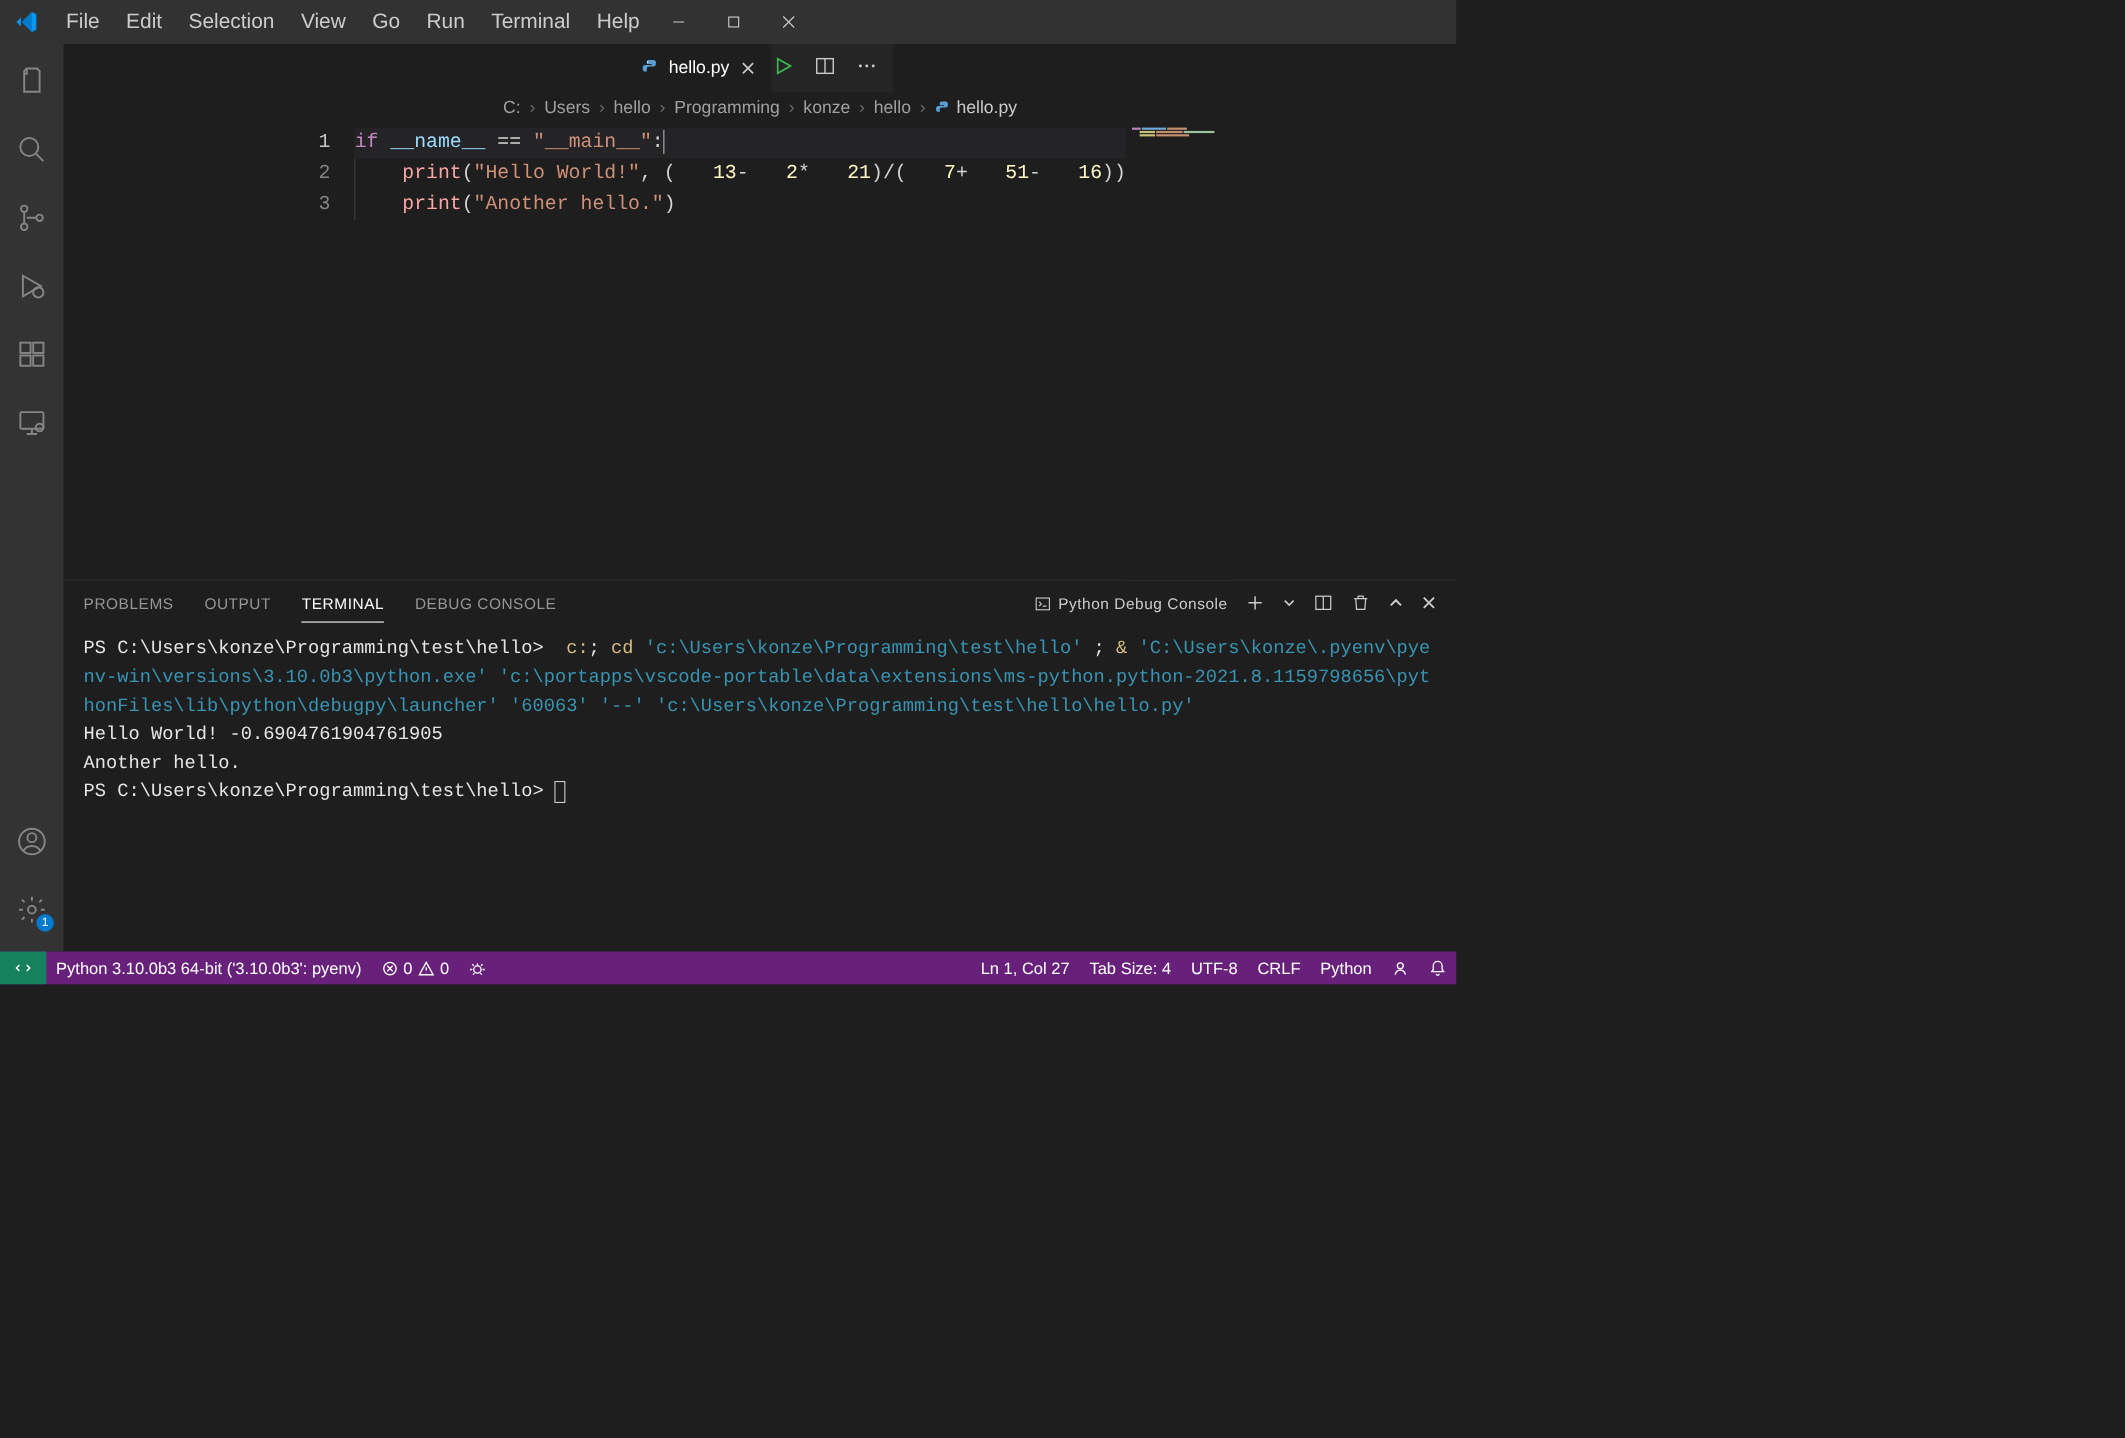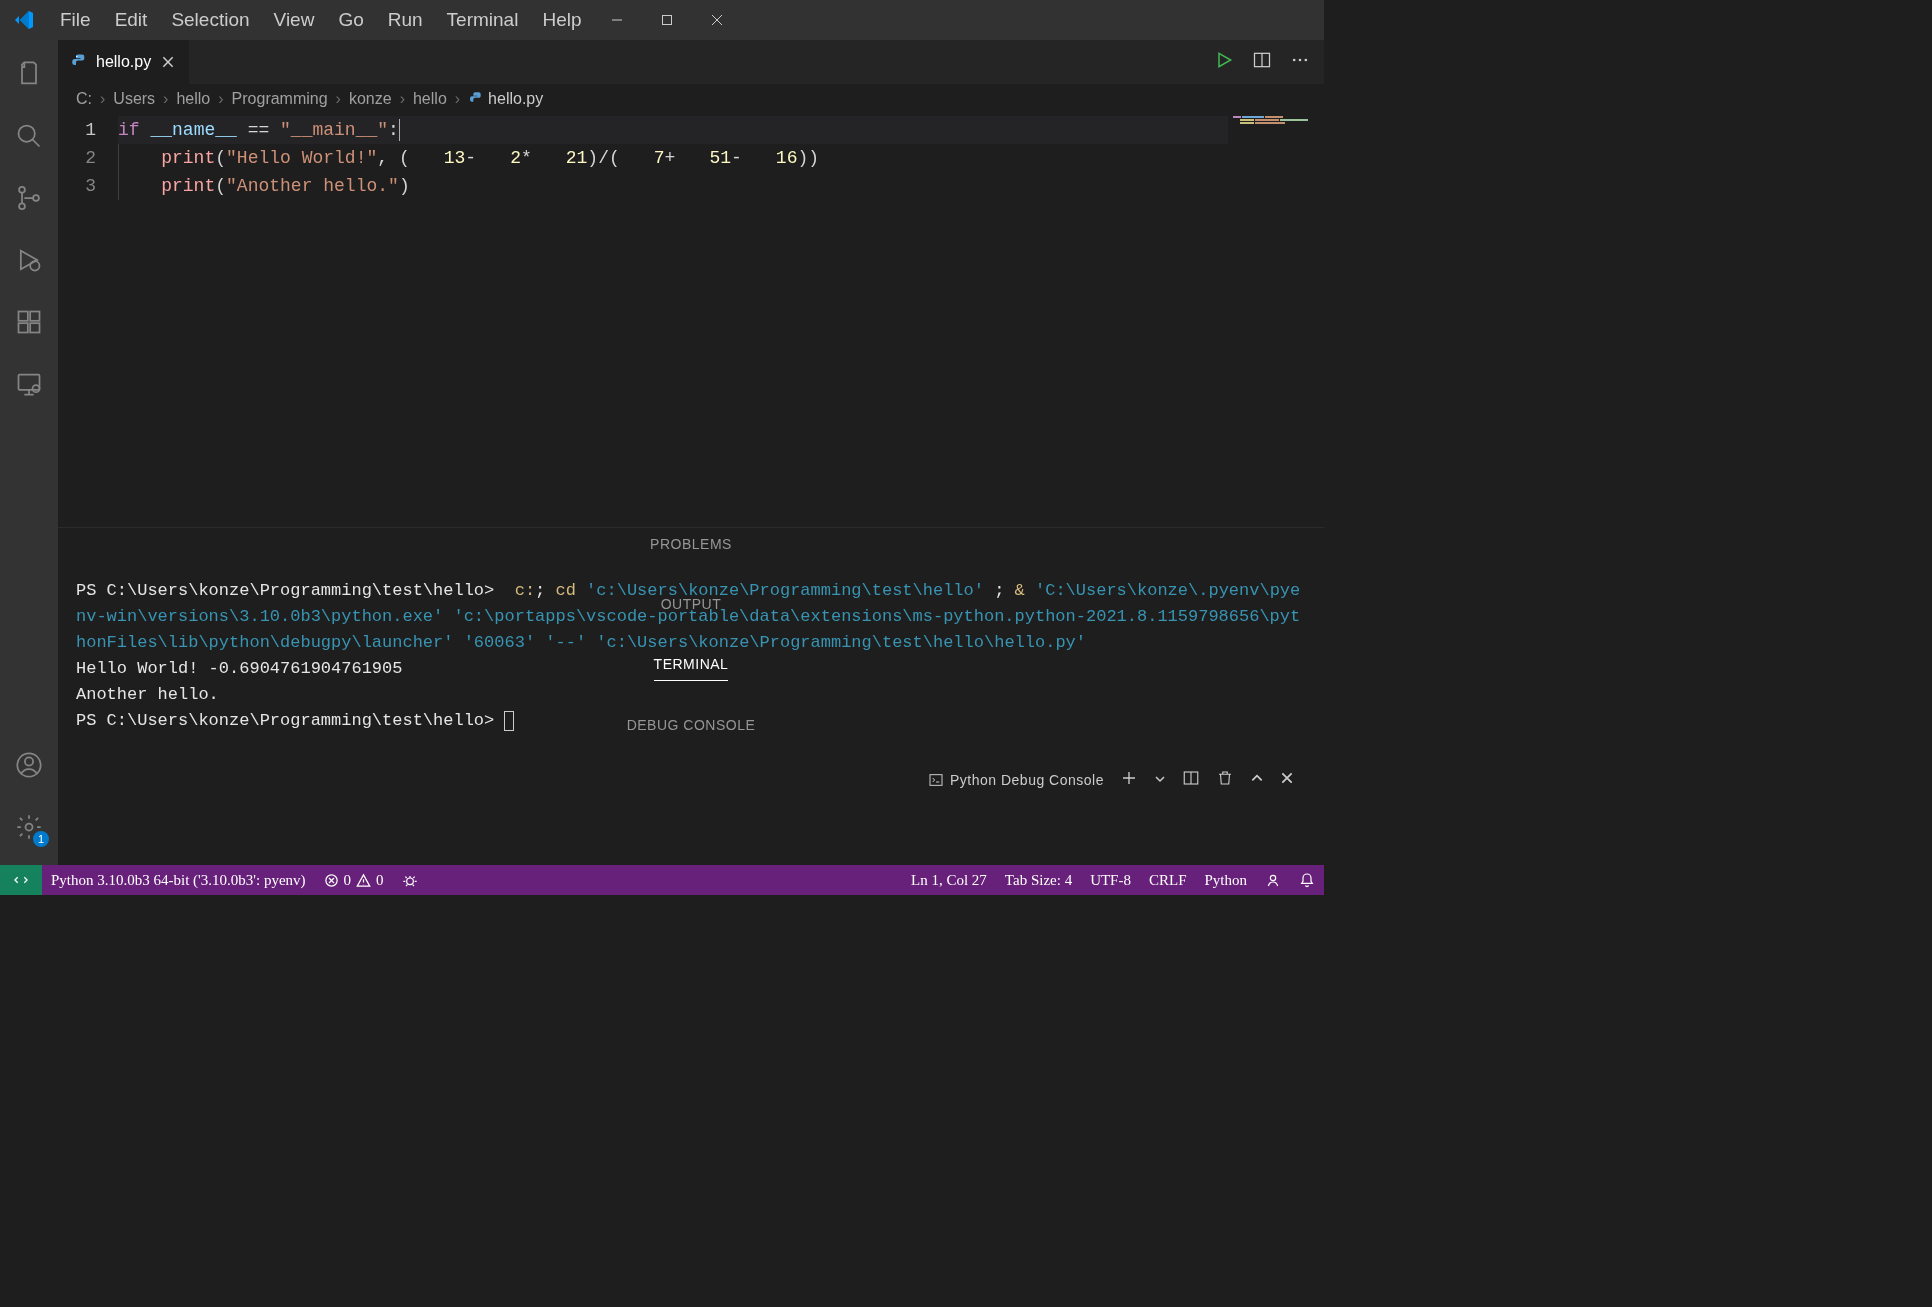--- a/index.html
+++ b/index.html
@@ -88,20 +88,21 @@
   align-items: center;
   justify-content: center;
   padding: 0 4px;
 }
 .editor-column {
   flex: 1;
   display: flex;
   flex-direction: column;
   background: #1e1e1e;
   overflow: hidden;
+  align-items: center;
 }
 .tab-bar {
   height: 44px;
   background: #252526;
   display: flex;
   align-items: stretch;
 }
 .tab {
   background: #1e1e1e;
   display: flex;
@@ -210,25 +211,24 @@
   height: 338px;
   background: #1e1e1e;
   border-top: 1px solid #2b2b2b;
   display: flex;
   flex-direction: column;
 }
 .panel-tabs {
   height: 42px;
   display: flex;
   align-items: center;
-  padding: 0 30px;
+  padding: 0 18px;
   gap: 28px;
   font-size: 14px;
   letter-spacing: 0.5px;
-  flex-direction: column;
 }
 .panel-tab {
   color: #969696;
   cursor: pointer;
   padding: 8px 0;
 }
 .panel-tab.active {
   color: #ffffff;
   border-bottom: 1px solid #ffffff;
 }
@@ -275,21 +275,20 @@
   align-items: center;
   justify-content: center;
 }
 .status-item {
   padding: 0 9px;
   display: flex;
   align-items: center;
   gap: 5px;
   cursor: pointer;
   height: 100%;
-  font-family: Liberation Serif, serif;
 }
 .status-spacer { flex: 1; }
 .python-icon {
   width: 18px;
   height: 18px;
 }
 </style>
 </head>
 <body>
 

